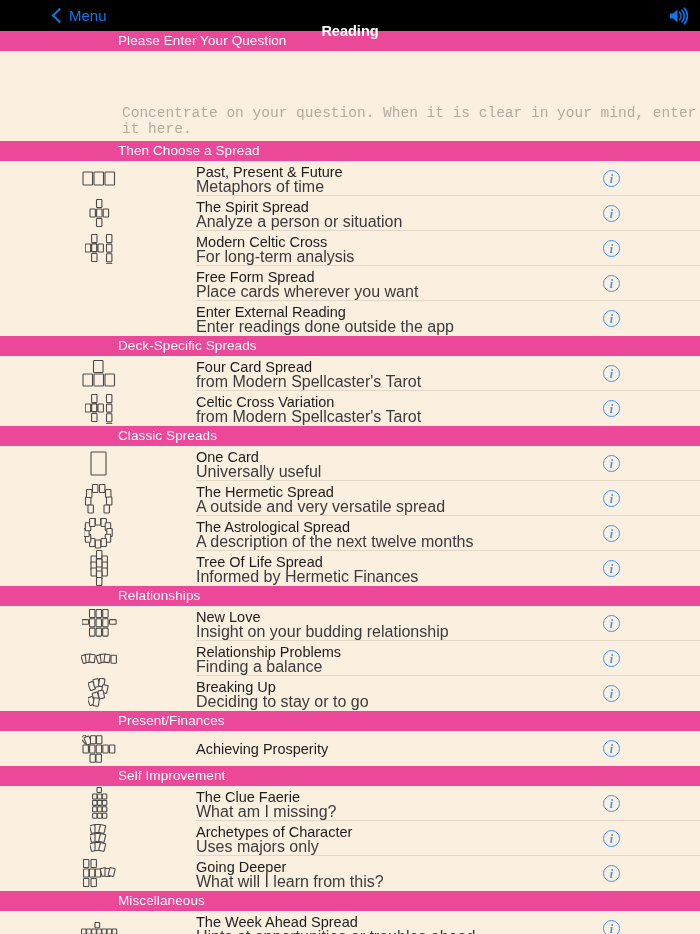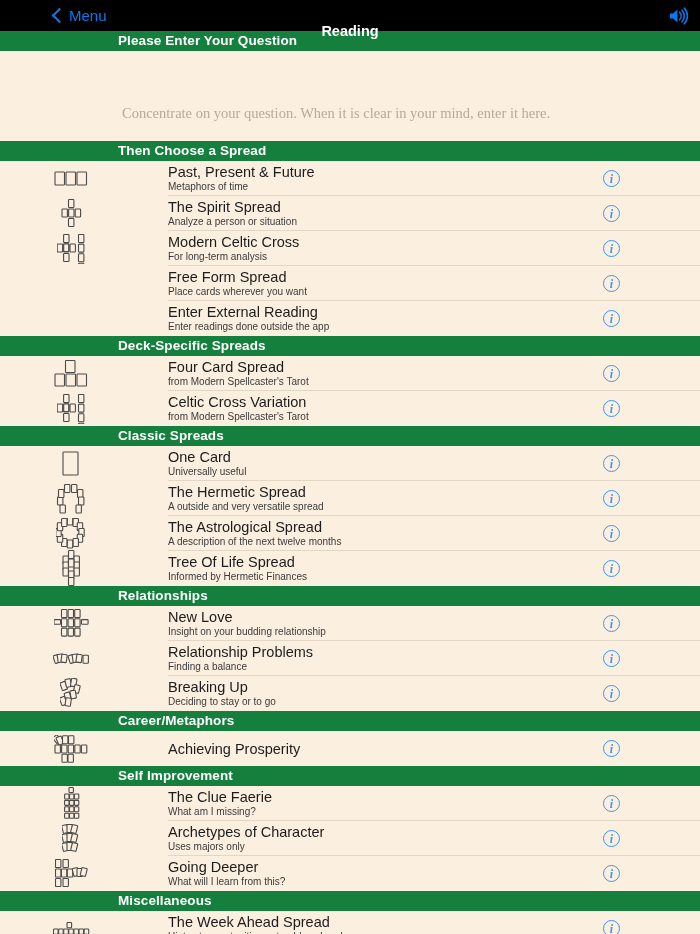--- a/index.html
+++ b/index.html
@@ -29,52 +29,52 @@
     transform: rotate(45deg); margin-right: 1px;
   }
   .nav-title {
     position: absolute; left: 0; right: 0; text-align: center;
     font-size: 14.5px; font-weight: bold; color: #fff; pointer-events: none; margin-top: 30px;
   }
   .nav-right { margin-left: auto; padding-right: 10px; display: flex; align-items: center; cursor: pointer; }
 
   
   .section-header {
-    background: #15803d; color: #fff;
-    font-size: 13.5px; font-weight: bold;
+    background: #ec4899; color: #fff;
+    font-size: 13.5px; font-weight: normal;
     height: 20px; line-height: 20px;
     padding-left: 118px;
     box-sizing: border-box;
     letter-spacing: .1px;
   }
 
   
   .question-area {
     height: 90px; background: #FBEFDF; position: relative;
   }
   .question-placeholder {
     position: absolute; left: 122px; top: 54px;
-    font-family: Liberation Serif, serif;
+    font-family: Liberation Mono, monospace;
     font-size: 14.5px; color: #b4aa9d;
   }
 
   
-  .group { background: #FBEFDF; }
+  .group { background: #FBEFDF; margin-left: 28px; }
   .row {
     position: relative; display: flex; align-items: center;
     height: 35px; background: #FBEFDF; cursor: pointer;
   }
   .row .icon-cell {
     width: 168px; height: 35px; flex: 0 0 168px;
     display: flex; align-items: center; justify-content: center;
     padding-right: 26px; box-sizing: border-box;
   }
   .row .text-cell { flex: 1 1 auto; display: flex; flex-direction: column; justify-content: center; }
   .row .r-title { font-size: 14.5px; color: #1c1c1c; line-height: 16px; }
-  .row .r-sub { font-size: 10px; color: #3b3b3b; line-height: 13px; }
+  .row .r-sub { font-size: 16px; color: #3b3b3b; line-height: 13px; }
   .row .info-cell {
     width: 130px; flex: 0 0 130px; display: flex; align-items: center;
     justify-content: flex-start; padding-left: 33px; box-sizing: border-box;
   }
   .sep {
     position: absolute; left: 168px; right: 0; bottom: 0;
     height: 1px; background: #e2d6c4;
   }
 
   
@@ -398,21 +398,21 @@
           </div>
           <div class="text-cell">
             <div class="r-title">Breaking Up</div>
             <div class="r-sub">Deciding to stay or to go</div>
           </div>
           <div class="info-cell">
             <div class="info-btn">i</div>
           </div>
         </div>
       </div>
-      <div class="section-header">Career/Metaphors</div>
+      <div class="section-header">Present/Finances</div>
       <div class="group">
         <div class="row">
           <div class="icon-cell">
             <svg class="spread-ico" width="34" height="28" viewBox="0 0 34 28">
               <rect x="0.5" y="0.5" width="5.4" height="8" rx="0.8" transform="rotate(-38 3.2 4.5)"></rect>
               <rect x="3.2" y="1.6" width="5.4" height="8" rx="0.8" transform="rotate(-22 5.9 5.6)"></rect>
               <rect x="8.5" y="0.8" width="5.4" height="8" rx="0.8"></rect>
               <rect x="14.5" y="0.8" width="5.4" height="8" rx="0.8"></rect>
               <rect x="1" y="10" width="5.4" height="8" rx="0.8"></rect>
               <rect x="7.6" y="10" width="5.4" height="8" rx="0.8"></rect>

